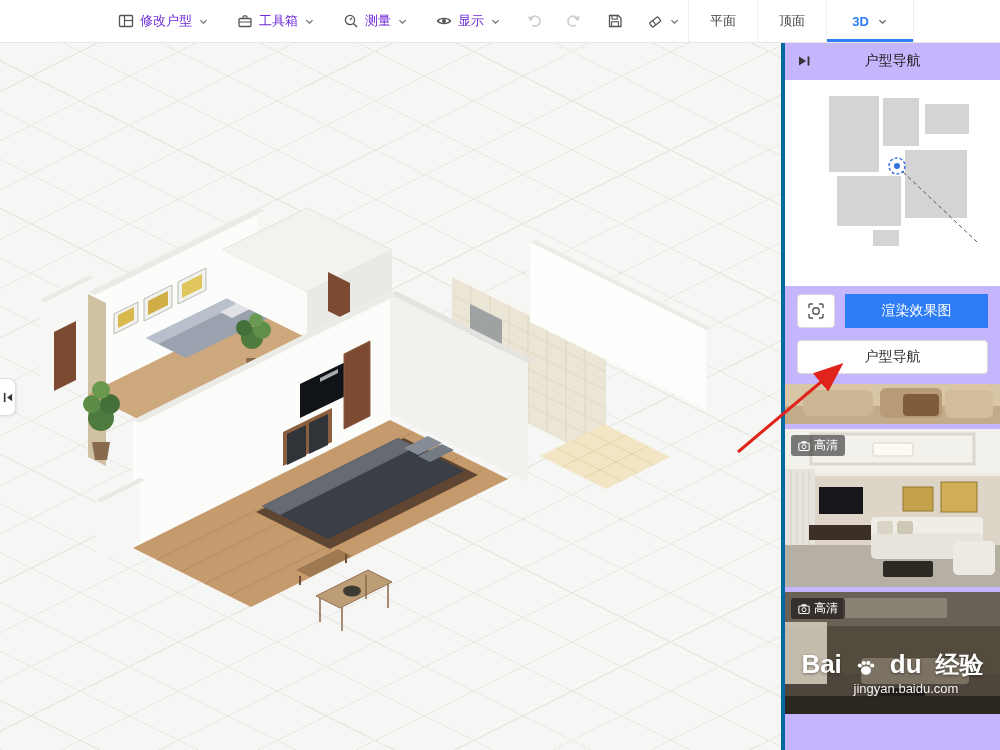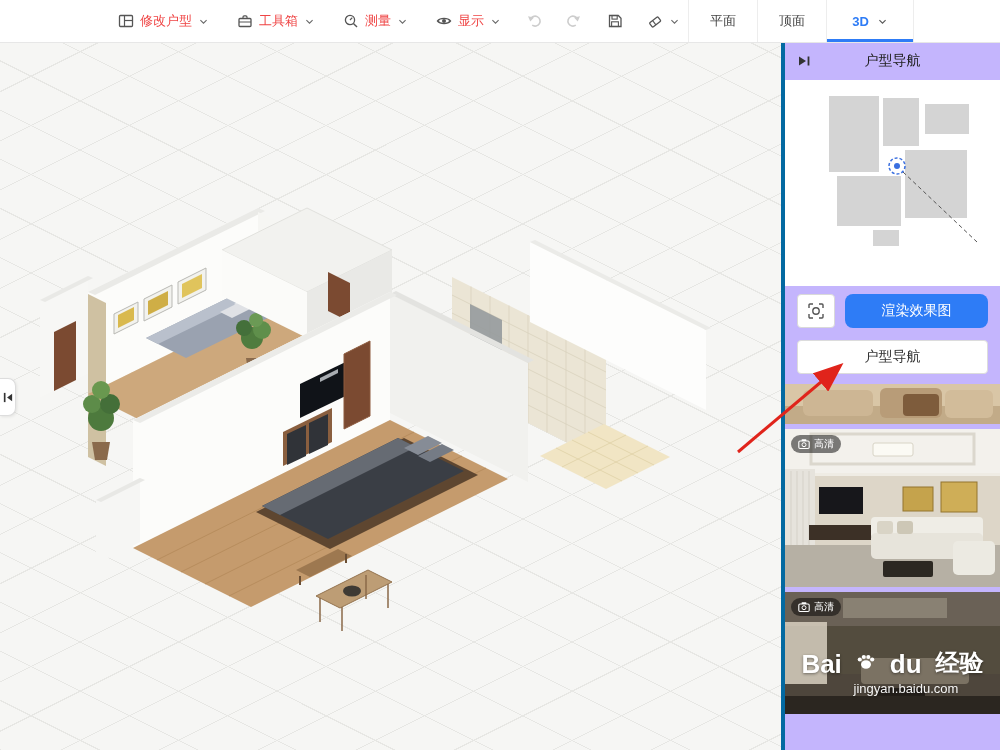--- a/index.html
+++ b/index.html
@@ -4,21 +4,21 @@
 <style>
   html,body{margin:0;padding:0;}
   .app{position:relative;width:1000px;height:750px;overflow:hidden;background:#fff;
        font-family:"Liberation Sans",sans-serif;-webkit-font-smoothing:antialiased;}
 
   
   .toolbar{position:absolute;top:0;left:0;right:0;height:42px;background:#fff;
            border-bottom:1px solid #e7e7e7;display:flex;align-items:center;z-index:5;}
   .menu-group{display:flex;align-items:center;gap:28px;margin-left:118px;}
   .menu-item{display:flex;align-items:center;gap:6px;cursor:pointer;}
-  .menu-item .label{font-size:13px;color:#ef4444;white-space:nowrap;}
+  .menu-item .label{font-size:13px;color:#6d28d9;white-space:nowrap;}
   .icon16{width:16px;height:16px;display:block;}
   .chev{width:11px;height:11px;display:block;}
   .hist-group{display:flex;align-items:center;gap:22px;margin-left:26px;}
   .tool-btn{display:flex;align-items:center;cursor:pointer;}
   .save-btn{margin-left:26px;}
   .eraser-item{margin-left:24px;}
   .tabs{display:flex;align-items:stretch;height:42px;margin-left:auto;padding-left:8px;}
   .tab{width:68px;display:flex;align-items:center;justify-content:center;font-size:13px;
        color:#444;border-left:1px solid #ededed;cursor:pointer;position:relative;gap:8px;}
   .tab.last{width:86px;border-right:1px solid #ededed;}
@@ -41,33 +41,33 @@
   .sidebar{width:215px;background:#c4b5fd;border-left:4px solid #0369a1;display:flex;
            flex-direction:column;position:relative;}
   .side-header{height:38px;display:flex;align-items:center;padding:0 12px;flex:0 0 auto;}
   .side-header .ttl{flex:1;text-align:center;font-size:14px;color:#222;}
   .side-header .ph{width:14px;}
   .minimap{height:206px;flex:0 0 auto;background:#fff;}
   .effects-header{border-top:1px solid #ececec;}
   .render-row{display:flex;align-items:center;gap:10px;padding:8px 12px 6px;flex:0 0 auto;}
   .capture-btn{width:38px;height:34px;border:1px solid #d9d9d9;border-radius:4px;background:#fff;
                display:grid;place-items:center;cursor:pointer;}
-  .render-btn{flex:1;height:34px;background:#2e7cf6;border:none;border-radius:8px;color:#fff;
+  .render-btn{flex:1;height:34px;background:#2e7cf6;border:none;border-radius:0;color:#fff;
               font-size:14px;cursor:pointer;font-family:inherit;}
   .album-btn{margin:6px 12px 10px;height:32px;border:1px solid #dcdcdc;border-radius:4px;background:#fff;
              display:flex;align-items:center;justify-content:center;font-size:14px;color:#333;cursor:pointer;}
   .thumbs{display:flex;flex-direction:column;gap:5px;flex:1;min-height:0;}
   .thumb{position:relative;width:215px;overflow:hidden;background:#ddd;cursor:pointer;}
   .thumb svg{display:block;}
   .t1{height:40px;} .t2{height:158px;} .t3{height:122px;}
   .hd-badge{position:absolute;top:6px;left:6px;display:flex;align-items:center;gap:4px;
-            background:rgba(0,0,0,.5);color:#fff;font-size:10px;padding:2px 7px;border-radius:10px;}
+            background:rgba(0,0,0,.5);color:#fff;font-size:12px;padding:2px 7px;border-radius:3px;}
   .watermark{position:absolute;left:0;right:0;bottom:18px;text-align:center;color:#fff;
              text-shadow:0 1px 3px rgba(0,0,0,.45);}
-  .wm-brand{display:inline-flex;gap:14px;font-size:26px;font-weight:bold;line-height:1;}
+  .wm-brand{display:inline-flex;align-items:flex-end;gap:14px;font-size:26px;font-weight:bold;line-height:1;}
   .wm-suffix{font-size:24px;font-weight:bold;margin-left:0;}
   .wm-url{font-size:13px;margin-top:4px;opacity:.95;padding-left:27px;}
 
   
   .arrow-overlay{position:absolute;inset:0;pointer-events:none;z-index:50;}
 </style>
 </head>
 <body>
 
 <div class="app">

